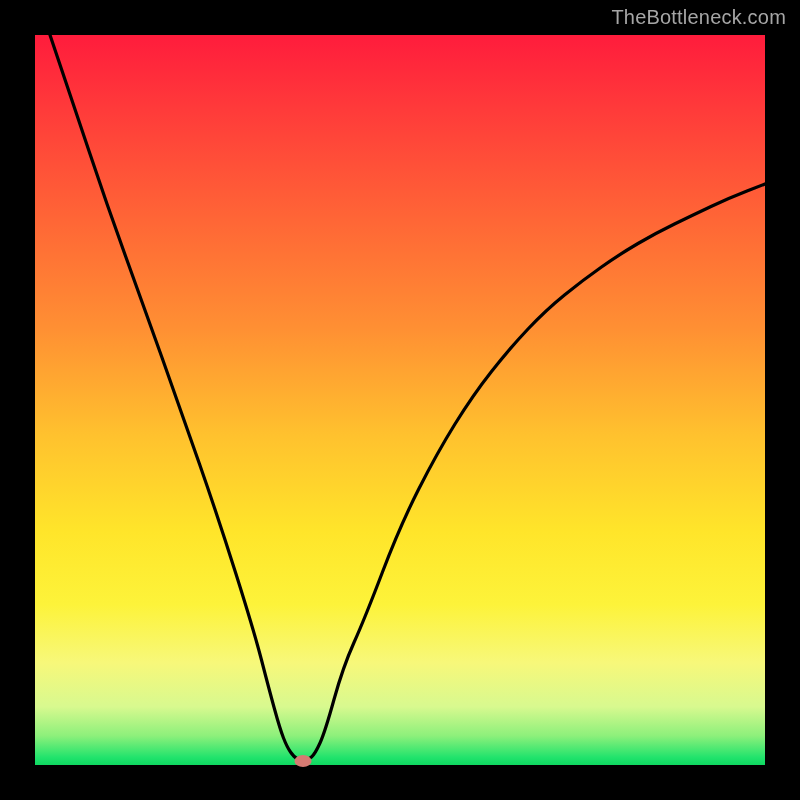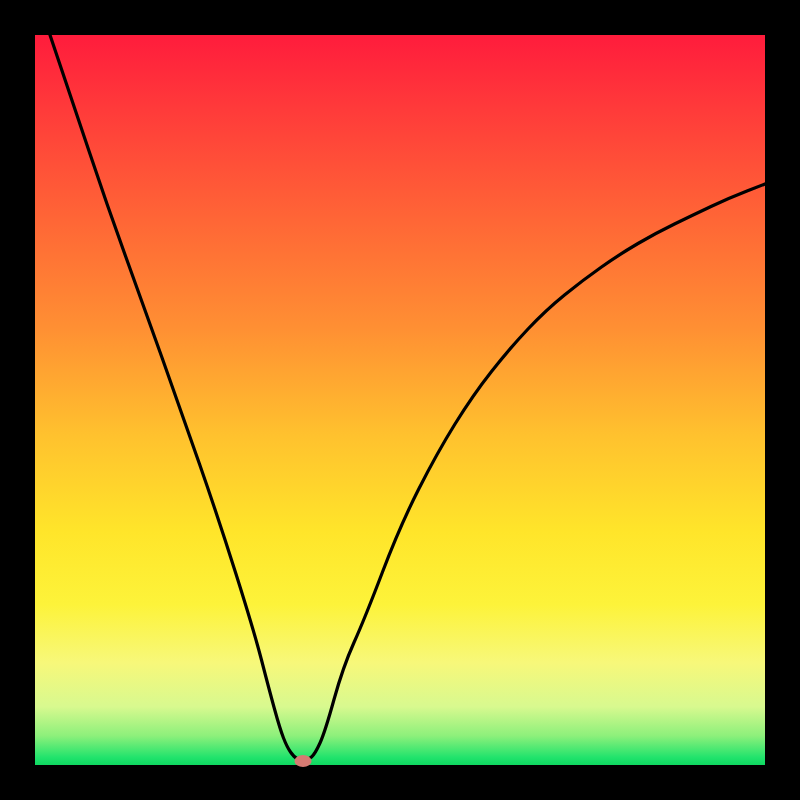--- a/index.html
+++ b/index.html
@@ -71,13 +71,14 @@
 
 <div class="frame">
 
   <div class="plot">
     <svg class="curve-svg" viewBox="0 0 730 730" preserveAspectRatio="none">
       <path fill="none" stroke="#000000" stroke-width="3.2" stroke-linecap="round" d="M 15 0 Q 36 62 54 116 Q 72 170 90.5 221 Q 109 272 127.5 324 Q 146 376 164.5 429 Q 183 482 201 539 Q 219 596 226.5 625 Q 234 654 239.5 674 Q 245 694 248.5 703 Q 252 712 255.5 717 Q 259 722 262 723.5 Q 265 725 269 725 Q 273 725 276.5 722 Q 280 719 285 708 Q 290 697 299 664.5 Q 308 632 319 607.5 Q 330 583 347.5 537 Q 365 491 383.5 454.5 Q 402 418 420 389 Q 438 360 456.5 336.5 Q 475 313 493 294 Q 511 275 529.5 260 Q 548 245 566.5 232 Q 585 219 603 208.5 Q 621 198 639.5 189 Q 658 180 676 171.5 Q 694 163 712 156 T 730 149"></path>
     </svg>
     <div class="marker" style="left: 268px; top: 726px; background: rgb(214, 122, 114);"></div>
   </div>
 
+  <div class="watermark">TheBottleneck.com</div>
 </div>
 
 </body></html>

